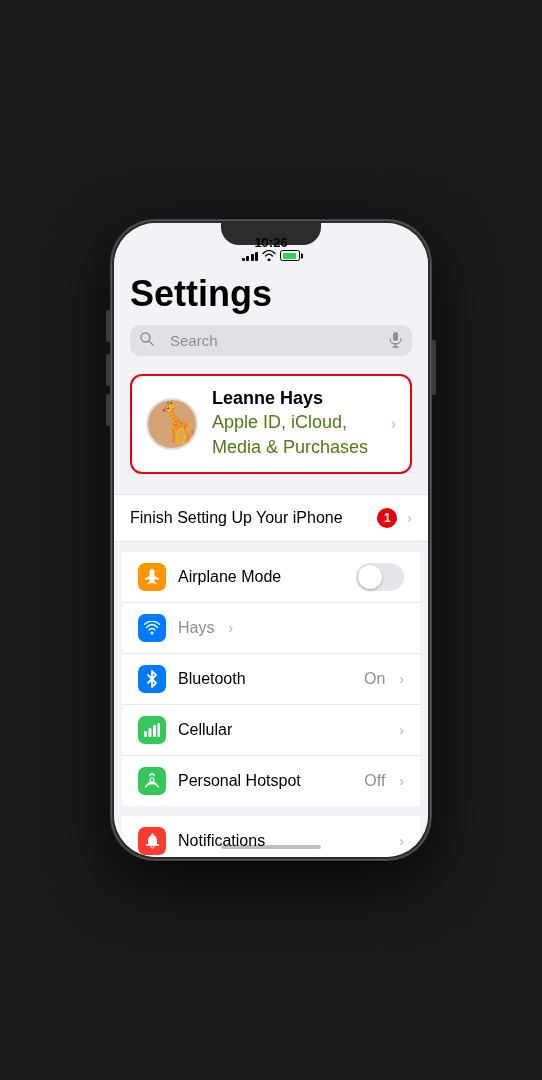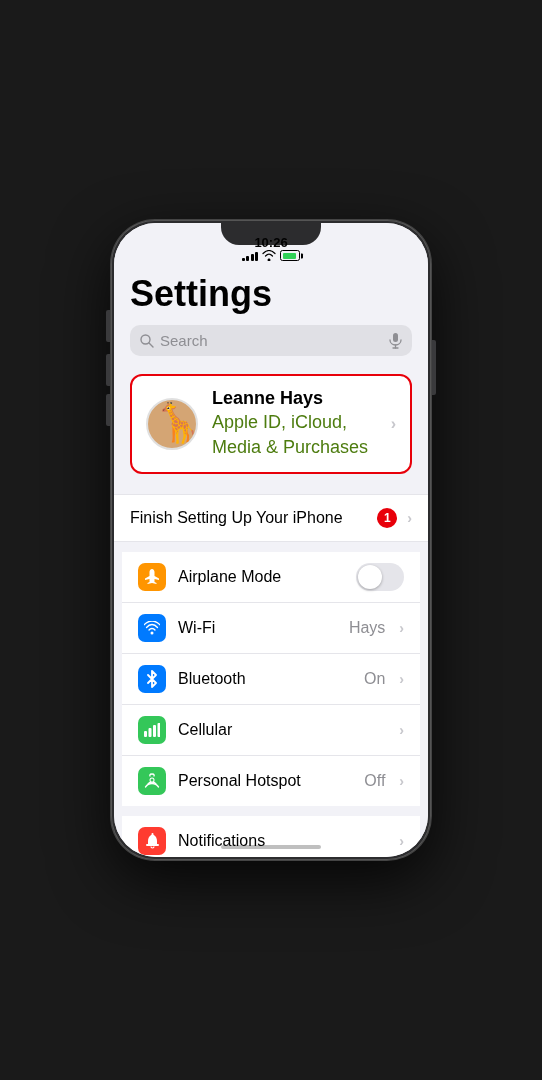--- a/index.html
+++ b/index.html
@@ -155,23 +155,22 @@
       font-size: 36px;
       font-weight: 700;
       color: #000;
       margin-bottom: 10px;
     }
 
     .search-bar {
       background: #e0e0e5;
       border-radius: 10px;
       display: flex;
-      align-items: center;
       padding: 7px 10px;
-      gap: 6px;
+      gap: 16px;
     }
 
     .search-placeholder {
       flex: 1;
       font-size: 15px;
       color: #8e8e93;
     }
 
     
     .profile-section {
@@ -442,21 +441,20 @@
 
         <div class="settings-row">
           <div class="row-icon icon-blue">
             <svg width="16" height="14" viewBox="0 0 16 14" fill="white">
               <circle cx="8" cy="12" r="1.5" fill="white"></circle>
               <path d="M5 9C5.8 8 6.8 7.5 8 7.5S10.2 8 11 9" stroke="white" stroke-width="1.3" fill="none" stroke-linecap="round"></path>
               <path d="M2.5 6.5C4.2 4.5 6 3.5 8 3.5S11.8 4.5 13.5 6.5" stroke="white" stroke-width="1.3" fill="none" stroke-linecap="round"></path>
               <path d="M0 3.8C2.5 1.2 5.1 0 8 0S13.5 1.2 16 3.8" stroke="white" stroke-width="1.3" fill="none" stroke-linecap="round"></path>
             </svg>
           </div>
-          <span class="row-label">Wi-Fi</span>
           <span class="row-value">Hays</span>
           <span class="row-chevron">›</span>
         </div>
 
         <div class="settings-row">
           <div class="row-icon icon-blue">
             <svg width="12" height="18" viewBox="0 0 12 18" fill="white">
               <path d="M6 1L10 5L6 9M6 9L10 13L6 17M6 1V17M2 5L6 9M2 13L6 9" stroke="white" stroke-width="1.8" fill="none" stroke-linecap="round" stroke-linejoin="round"></path>
             </svg>
           </div>

